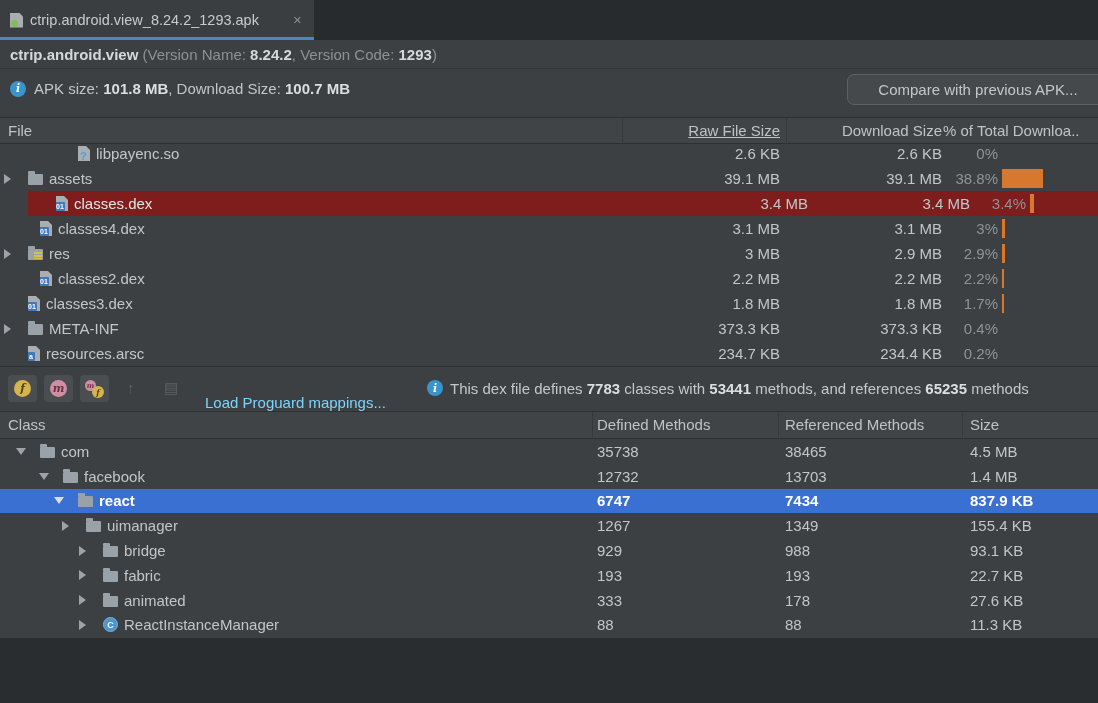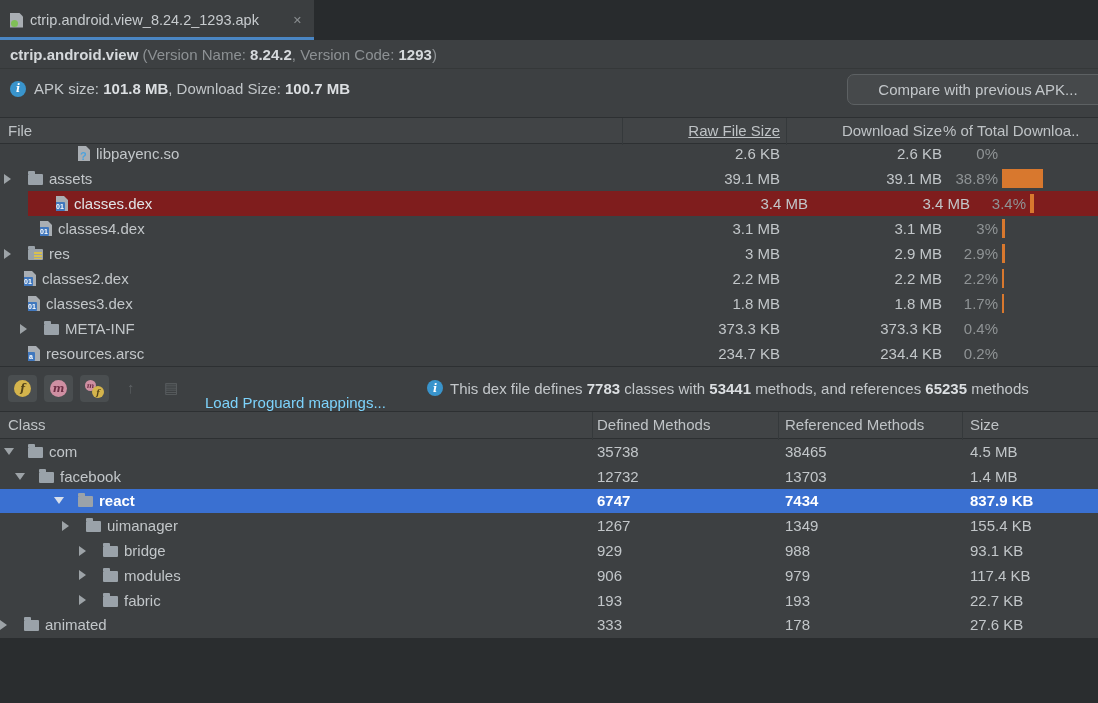--- a/index.html
+++ b/index.html
@@ -201,21 +201,21 @@
         <span class="folder res"></span>
         <span class="fname">res</span>
       </span>
       <span class="fraw">3 MB</span>
       <span class="fdl">2.9 MB</span>
       <span class="fpct">2.9%</span>
       <span class="fbar" style="background: rgb(216, 120, 46); width: 3.045px;"></span>
     </div>
 
     <div class="frow">
-      <span class="tree" style="padding-left:0">
+      <span class="tree" style="padding-left:16px">
         <span class="arrbox"></span>
         <span class="file-page">
             <span class="badge dex">01</span>
           </span>
         <span class="fname">classes2.dex</span>
       </span>
       <span class="fraw">2.2 MB</span>
       <span class="fdl">2.2 MB</span>
       <span class="fpct">2.2%</span>
       <span class="fbar" style="background: rgb(216, 120, 46); width: 2.31px;"></span>
@@ -229,21 +229,21 @@
           </span>
         <span class="fname">classes3.dex</span>
       </span>
       <span class="fraw">1.8 MB</span>
       <span class="fdl">1.8 MB</span>
       <span class="fpct">1.7%</span>
       <span class="fbar" style="background: rgb(216, 120, 46); width: 1.785px;"></span>
     </div>
 
     <div class="frow">
-      <span class="tree" style="padding-left:20px">
+      <span class="tree" style="padding-left:4px">
         <span class="arrbox">
             <span class="arr-r"></span>
           </span>
         <span class="folder"></span>
         <span class="fname">META-INF</span>
       </span>
       <span class="fraw">373.3 KB</span>
       <span class="fdl">373.3 KB</span>
       <span class="fpct">0.4%</span>
 
@@ -290,34 +290,34 @@
     <span class="href">Referenced Methods</span>
     <span class="hsize">Size</span>
     <span class="vsep" style="left:592px"></span>
     <span class="vsep" style="left:778px"></span>
     <span class="vsep" style="left:962px"></span>
   </div>
 
   <div class="crows">
 
     <div class="crow">
-      <span class="tree" style="padding-left:4px">
+      <span class="tree" style="padding-left:16px">
         <span class="arrbox">
             <span class="arr-d"></span>
           </span>
         <span class="folder"></span>
         <span class="cname">com</span>
       </span>
       <span class="cdef">35738</span>
       <span class="cref">38465</span>
       <span class="csize">4.5 MB</span>
     </div>
 
     <div class="crow">
-      <span class="tree" style="padding-left:15px">
+      <span class="tree" style="padding-left:39px">
         <span class="arrbox">
             <span class="arr-d"></span>
           </span>
         <span class="folder"></span>
         <span class="cname">facebook</span>
       </span>
       <span class="cdef">12732</span>
       <span class="cref">13703</span>
       <span class="csize">1.4 MB</span>
     </div>
@@ -355,49 +355,37 @@
             <span class="arr-r"></span>
           </span>
         <span class="folder"></span>
         <span class="cname">bridge</span>
       </span>
       <span class="cdef">929</span>
       <span class="cref">988</span>
       <span class="csize">93.1 KB</span>
     </div>
 
-    <div class="crow">
-      <span class="tree" style="padding-left:79px">
-        <span class="arrbox">
-            <span class="arr-r"></span>
-          </span>
-        <span class="folder"></span>
-        <span class="cname">modules</span>
-      </span>
-      <span class="cdef">906</span>
-      <span class="cref">979</span>
-      <span class="csize">117.4 KB</span>
-    </div>
 
 
     <div class="crow">
       <span class="tree" style="padding-left:79px">
         <span class="arrbox">
             <span class="arr-r"></span>
           </span>
         <span class="folder"></span>
         <span class="cname">fabric</span>
       </span>
       <span class="cdef">193</span>
       <span class="cref">193</span>
       <span class="csize">22.7 KB</span>
     </div>
 
     <div class="crow">
-      <span class="tree" style="">
+      <span class="tree" style="padding-left:79px">
         <span class="arrbox">
             <span class="arr-r"></span>
           </span>
         <span class="folder"></span>
         <span class="cname">animated</span>
       </span>
       <span class="cdef">333</span>
       <span class="cref">178</span>
       <span class="csize">27.6 KB</span>
     </div>

